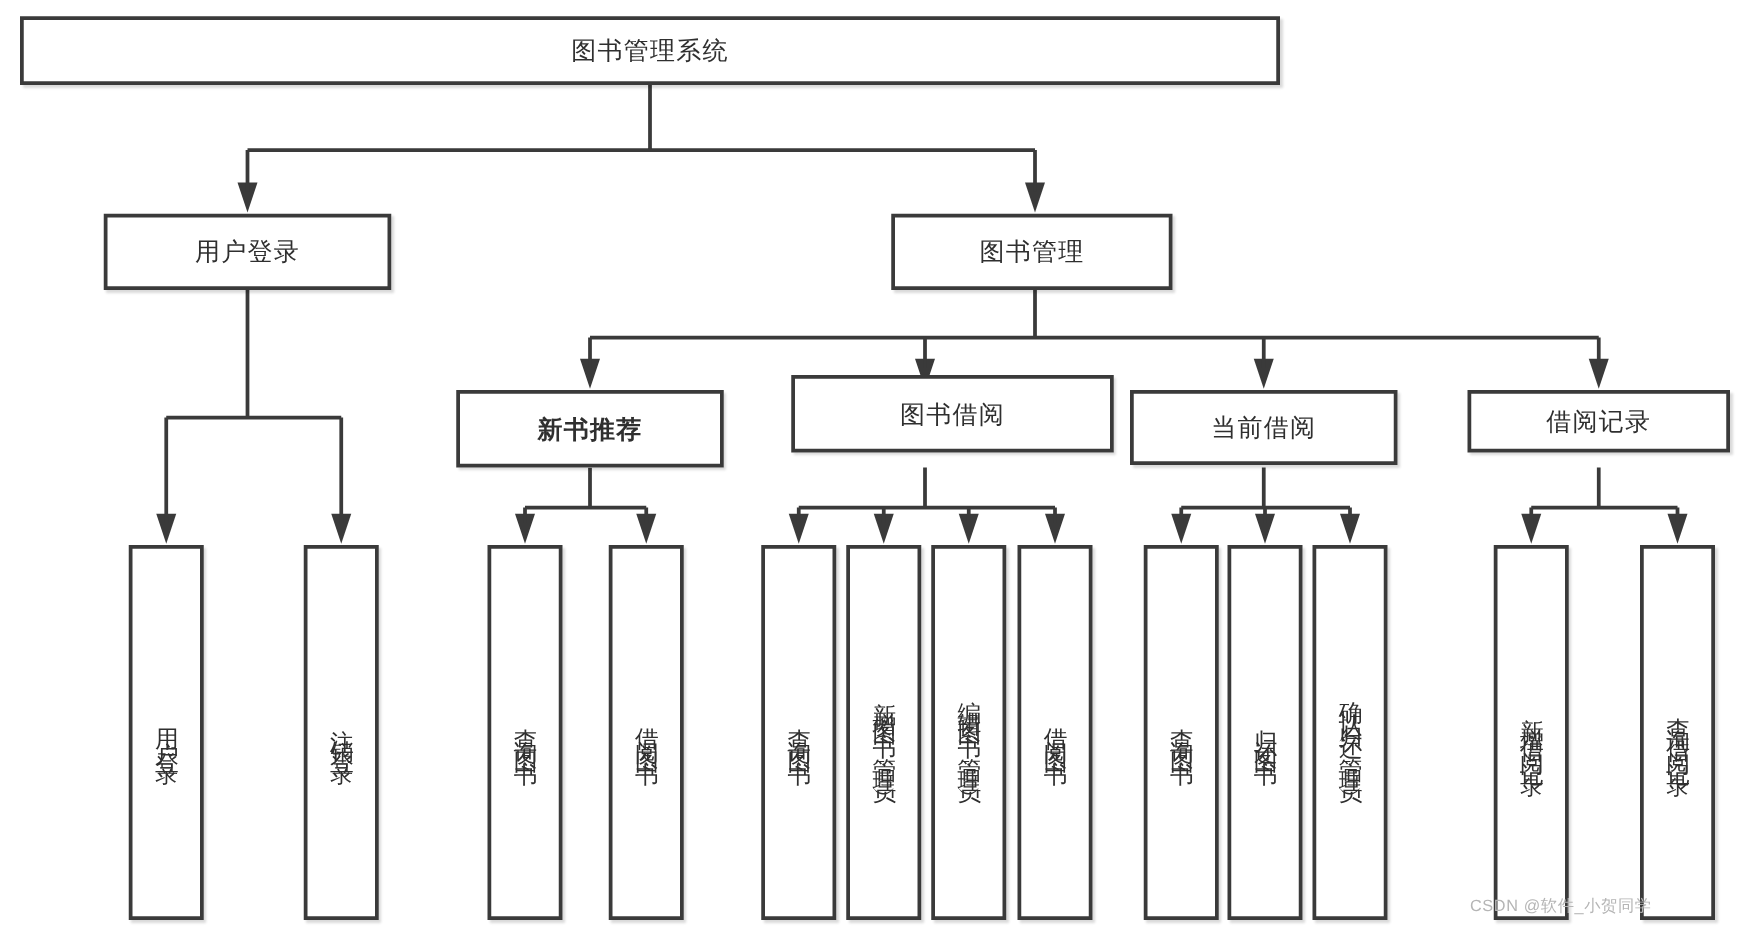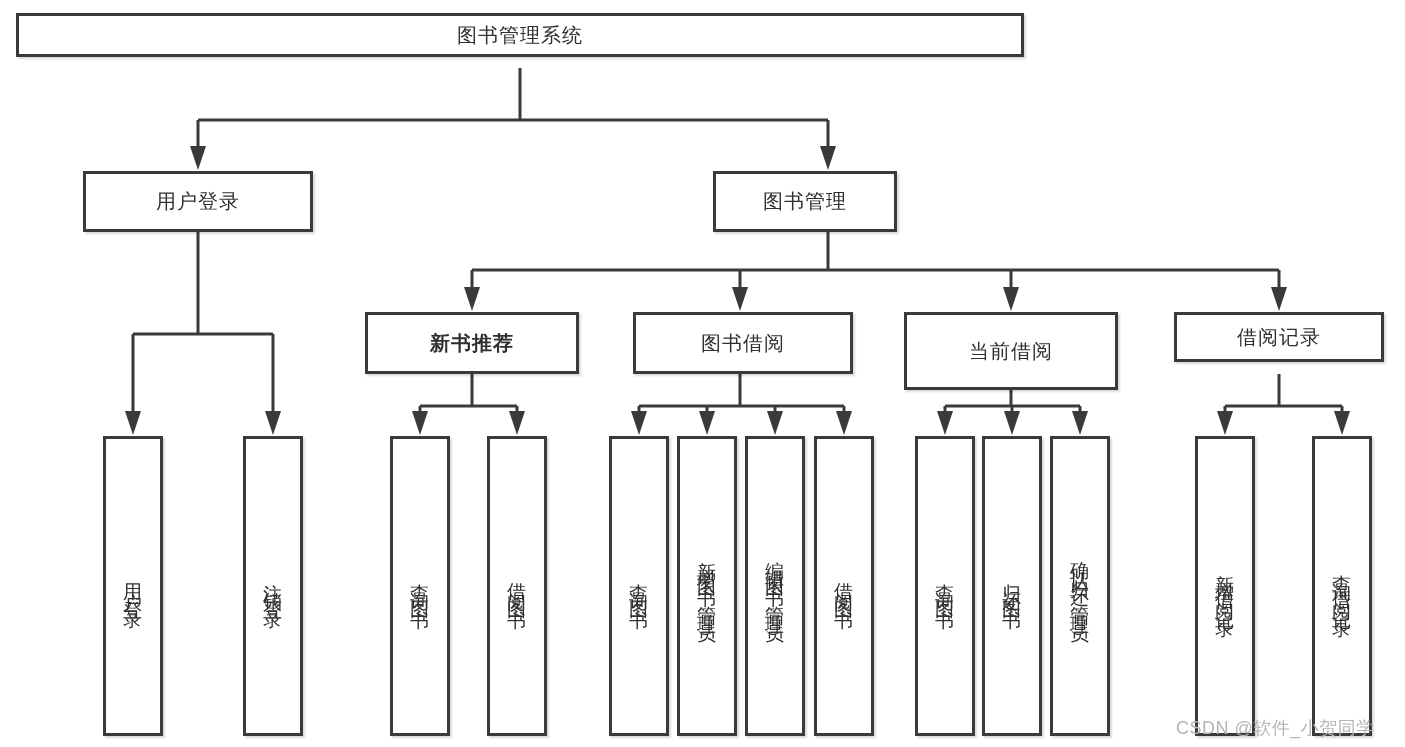--- a/index.html
+++ b/index.html
@@ -43,21 +43,21 @@
     text-orientation: mixed;
     font-size: 19px;
     letter-spacing: 9px;
     line-height: 1;
   }
   #watermark {
     position: absolute;
     left: 1176px;
     top: 716px;
     width: 224px;
-    font-size: 18px;
+    font-size: 13px;
     color: #b5b5b5;
     letter-spacing: 0.5px;
     white-space: nowrap;
     z-index: 3;
   }
 </style>
 </head>
 <body>
 
 <div id="stage">
@@ -83,36 +83,36 @@
       <path d="M 740 374 V 406 M 639 406 H 844 M 639 406 V 418 M 707 406 V 418 M 775 406 V 418 M 844 406 V 418 " fill="none" stroke="#3a3a3a" stroke-width="3"></path>
       <polygon points="937,411 953,411 945,435" fill="#3a3a3a"></polygon>
       <polygon points="1004,411 1020,411 1012,435" fill="#3a3a3a"></polygon>
       <polygon points="1072,411 1088,411 1080,435" fill="#3a3a3a"></polygon>
       <path d="M 1011 374 V 406 M 945 406 H 1080 M 945 406 V 418 M 1012 406 V 418 M 1080 406 V 418 " fill="none" stroke="#3a3a3a" stroke-width="3"></path>
       <polygon points="1217,411 1233,411 1225,435" fill="#3a3a3a"></polygon>
       <polygon points="1334,411 1350,411 1342,435" fill="#3a3a3a"></polygon>
       <path d="M 1279 374 V 406 M 1225 406 H 1342 M 1225 406 V 418 M 1342 406 V 418 " fill="none" stroke="#3a3a3a" stroke-width="3"></path>
     </svg>
   <div id="watermark">CSDN @软件_小贺同学</div>
-<div class="node h" style="left: 16px; top: 13px; width: 1008px; height: 44px;">
+<div class="node h" style="left: 16px; top: 13px; width: 1008px; height: 55px;">
       <span>图书管理系统</span>
     </div>
     <div class="node h" style="left: 83px; top: 171px; width: 230px; height: 61px;">
       <span>用户登录</span>
     </div>
-    <div class="node h" style="left: 713px; top: 171px; width: 184px; height: 61px;">
+    <div class="node h" style="left: 713px; top: 171px; width: 225px; height: 61px;">
       <span>图书管理</span>
     </div>
     <div class="node h" style="left: 365px; top: 312px; width: 214px; height: 62px; font-weight: bold;">
       <span>新书推荐</span>
     </div>
-    <div class="node h" style="left: 633px; top: 312px; width: 220px; height: 62px;">
+    <div class="node h" style="left: 633px; top: 300px; width: 258px; height: 62px;">
       <span>图书借阅</span>
     </div>
-    <div class="node h" style="left: 904px; top: 312px; width: 214px; height: 78px;">
+    <div class="node h" style="left: 904px; top: 312px; width: 214px; height: 60px;">
       <span>当前借阅</span>
     </div>
     <div class="node h" style="left: 1174px; top: 312px; width: 210px; height: 50px;">
       <span>借阅记录</span>
     </div>
     <div class="node v" style="left: 103px; top: 436px; width: 60px; height: 300px;">
       <span>用户登录</span>
     </div>
     <div class="node v" style="left: 243px; top: 436px; width: 60px; height: 300px;">
       <span>注销登录</span>

